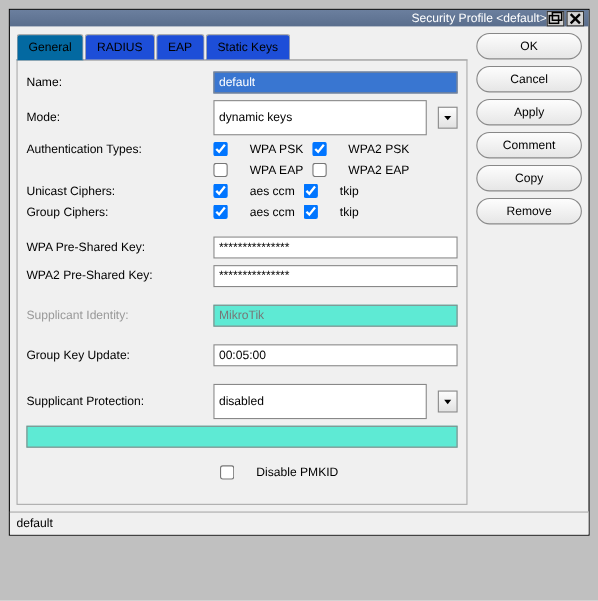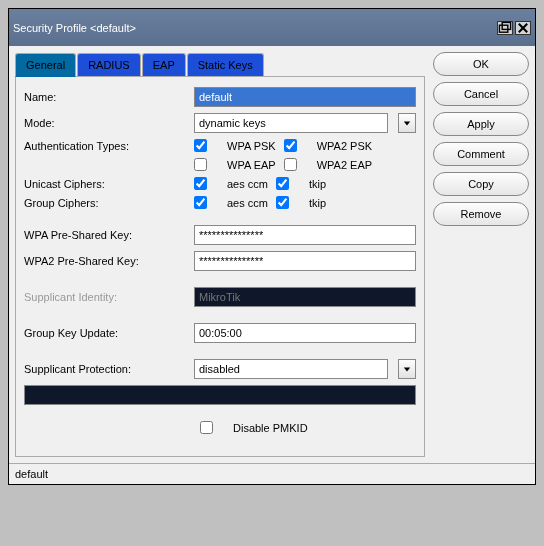--- a/index.html
+++ b/index.html
@@ -9,21 +9,22 @@
     margin: 8px auto;
     border: 1px solid #000;
     background: #f0f0f0;
   }
   .titlebar {
     background: linear-gradient(#6b7f9e, #5a6e8d);
     color: #fff;
     padding: 3px 4px;
     display: flex;
     align-items: center;
-    height: 37px;
+    height: 15px;
+    text-align: right;
   }
   .titlebar-text { flex: 1; font-size: 11px; }
   .titlebar-buttons { display: flex; gap: 2px; }
   .titlebar-btn {
     width: 16px; height: 14px;
     background: #d4d4d4;
     border: 1px solid #333;
     display: flex; align-items: center; justify-content: center;
     font-size: 9px; color: #000;
     cursor: pointer;
@@ -85,24 +86,24 @@
   .row .field { flex: 1; display: flex; align-items: center; gap: 8px; }
   input[type="text"], input[type="password"] {
     width: 100%;
     height: 20px;
     border: 1px solid #888;
     padding: 2px 4px;
     font-size: 11px;
     background: #fff;
   }
   input.selected { background: #3976d1; color: #fff; }
-  input:disabled { background: #0f172a; color: #777; }
+  input:disabled { background: #5eead4; color: #777; }
   .select {
     flex: 1;
-    height: 20px;
+    height: 32px;
     border: 1px solid #888;
     background: #fff;
     padding: 2px 4px;
     font-size: 11px;
     display: flex;
     align-items: center;
   }
   .dd-btn {
     width: 18px; height: 20px;
     border: 1px solid #888;

